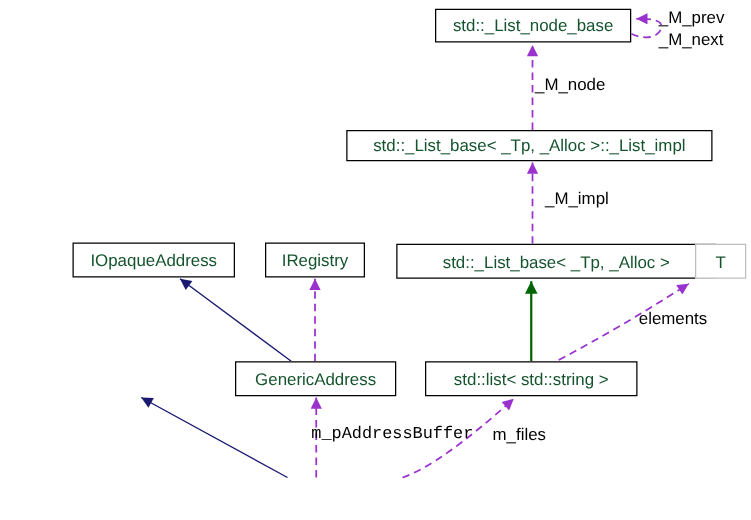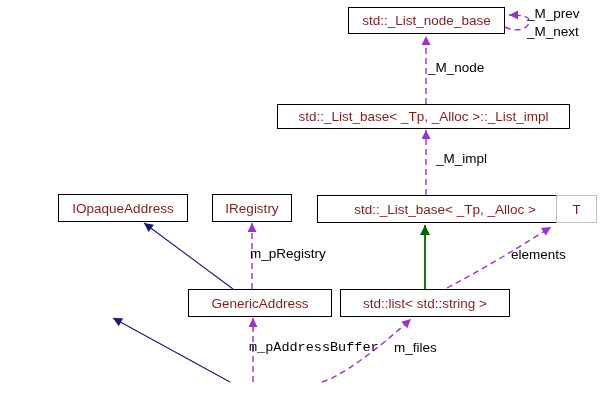--- a/index.html
+++ b/index.html
@@ -14,21 +14,21 @@
   .edges-svg {
     position: absolute;
     left: 0; top: 0;
     width: 601px; height: 416px;
   }
   .node {
     position: absolute;
     box-sizing: border-box;
     background: #ffffff;
     border: 1px solid #000000;
-    color: #7f1d1d;
+    color: #14532d;
     font-size: 13.5px;
     display: flex;
     align-items: center;
     justify-content: center;
     white-space: nowrap;
     cursor: pointer;
   }
   .node.template-node { border-color: #bebebe; }
   .node.current-node {
     background: #bfbfbf;
@@ -91,34 +91,33 @@
 
   <div class="node" style="left:58px;  top:194px; width:130px; height:28px;">IOpaqueAddress</div>
 
   <div class="node" style="left:212px; top:194px; width:80px;  height:28px;">IRegistry</div>
 
   <div class="node" style="left:317px; top:195px; width:256px; height:28px;">std::_List_base&lt; _Tp, _Alloc &gt;</div>
 
   <div class="node template-node" style="left:556px; top:195px; width:41px; height:28px;">T</div>
 
 
-  <div class="node" style="left:188px; top:289px; width:144px; height:28px;">GenericAddress</div>
+  <div class="node" style="left:188px; top:289px; width:129px; height:28px;">GenericAddress</div>
 
   <div class="node" style="left:340px; top:289px; width:170px; height:28px;">std::list&lt; std::string &gt;</div>
 
 
   <div class="edge-label" style="left:527px; top:6px;">_M_prev</div>
 
   <div class="edge-label" style="left:527px; top:24px;text-align:right;">_M_next</div>
 
   <div class="edge-label" style="left:428px; top:60px;">_M_node</div>
 
   <div class="edge-label" style="left:436px; top:151px;text-align:center;">_M_impl</div>
 
-  <div class="edge-label" style="left:250px; top:246px;">m_pRegistry</div>
 
   <div class="edge-label" style="left:511px; top:247px;">elements</div>
 
   <div class="edge-label" style="left:249px; top:340px;font-family:Liberation Mono, monospace;">m_pAddressBuffer</div>
 
   <div class="edge-label" style="left:394px; top:340px;">m_files</div>
 
 </div>
 
 </body></html>

